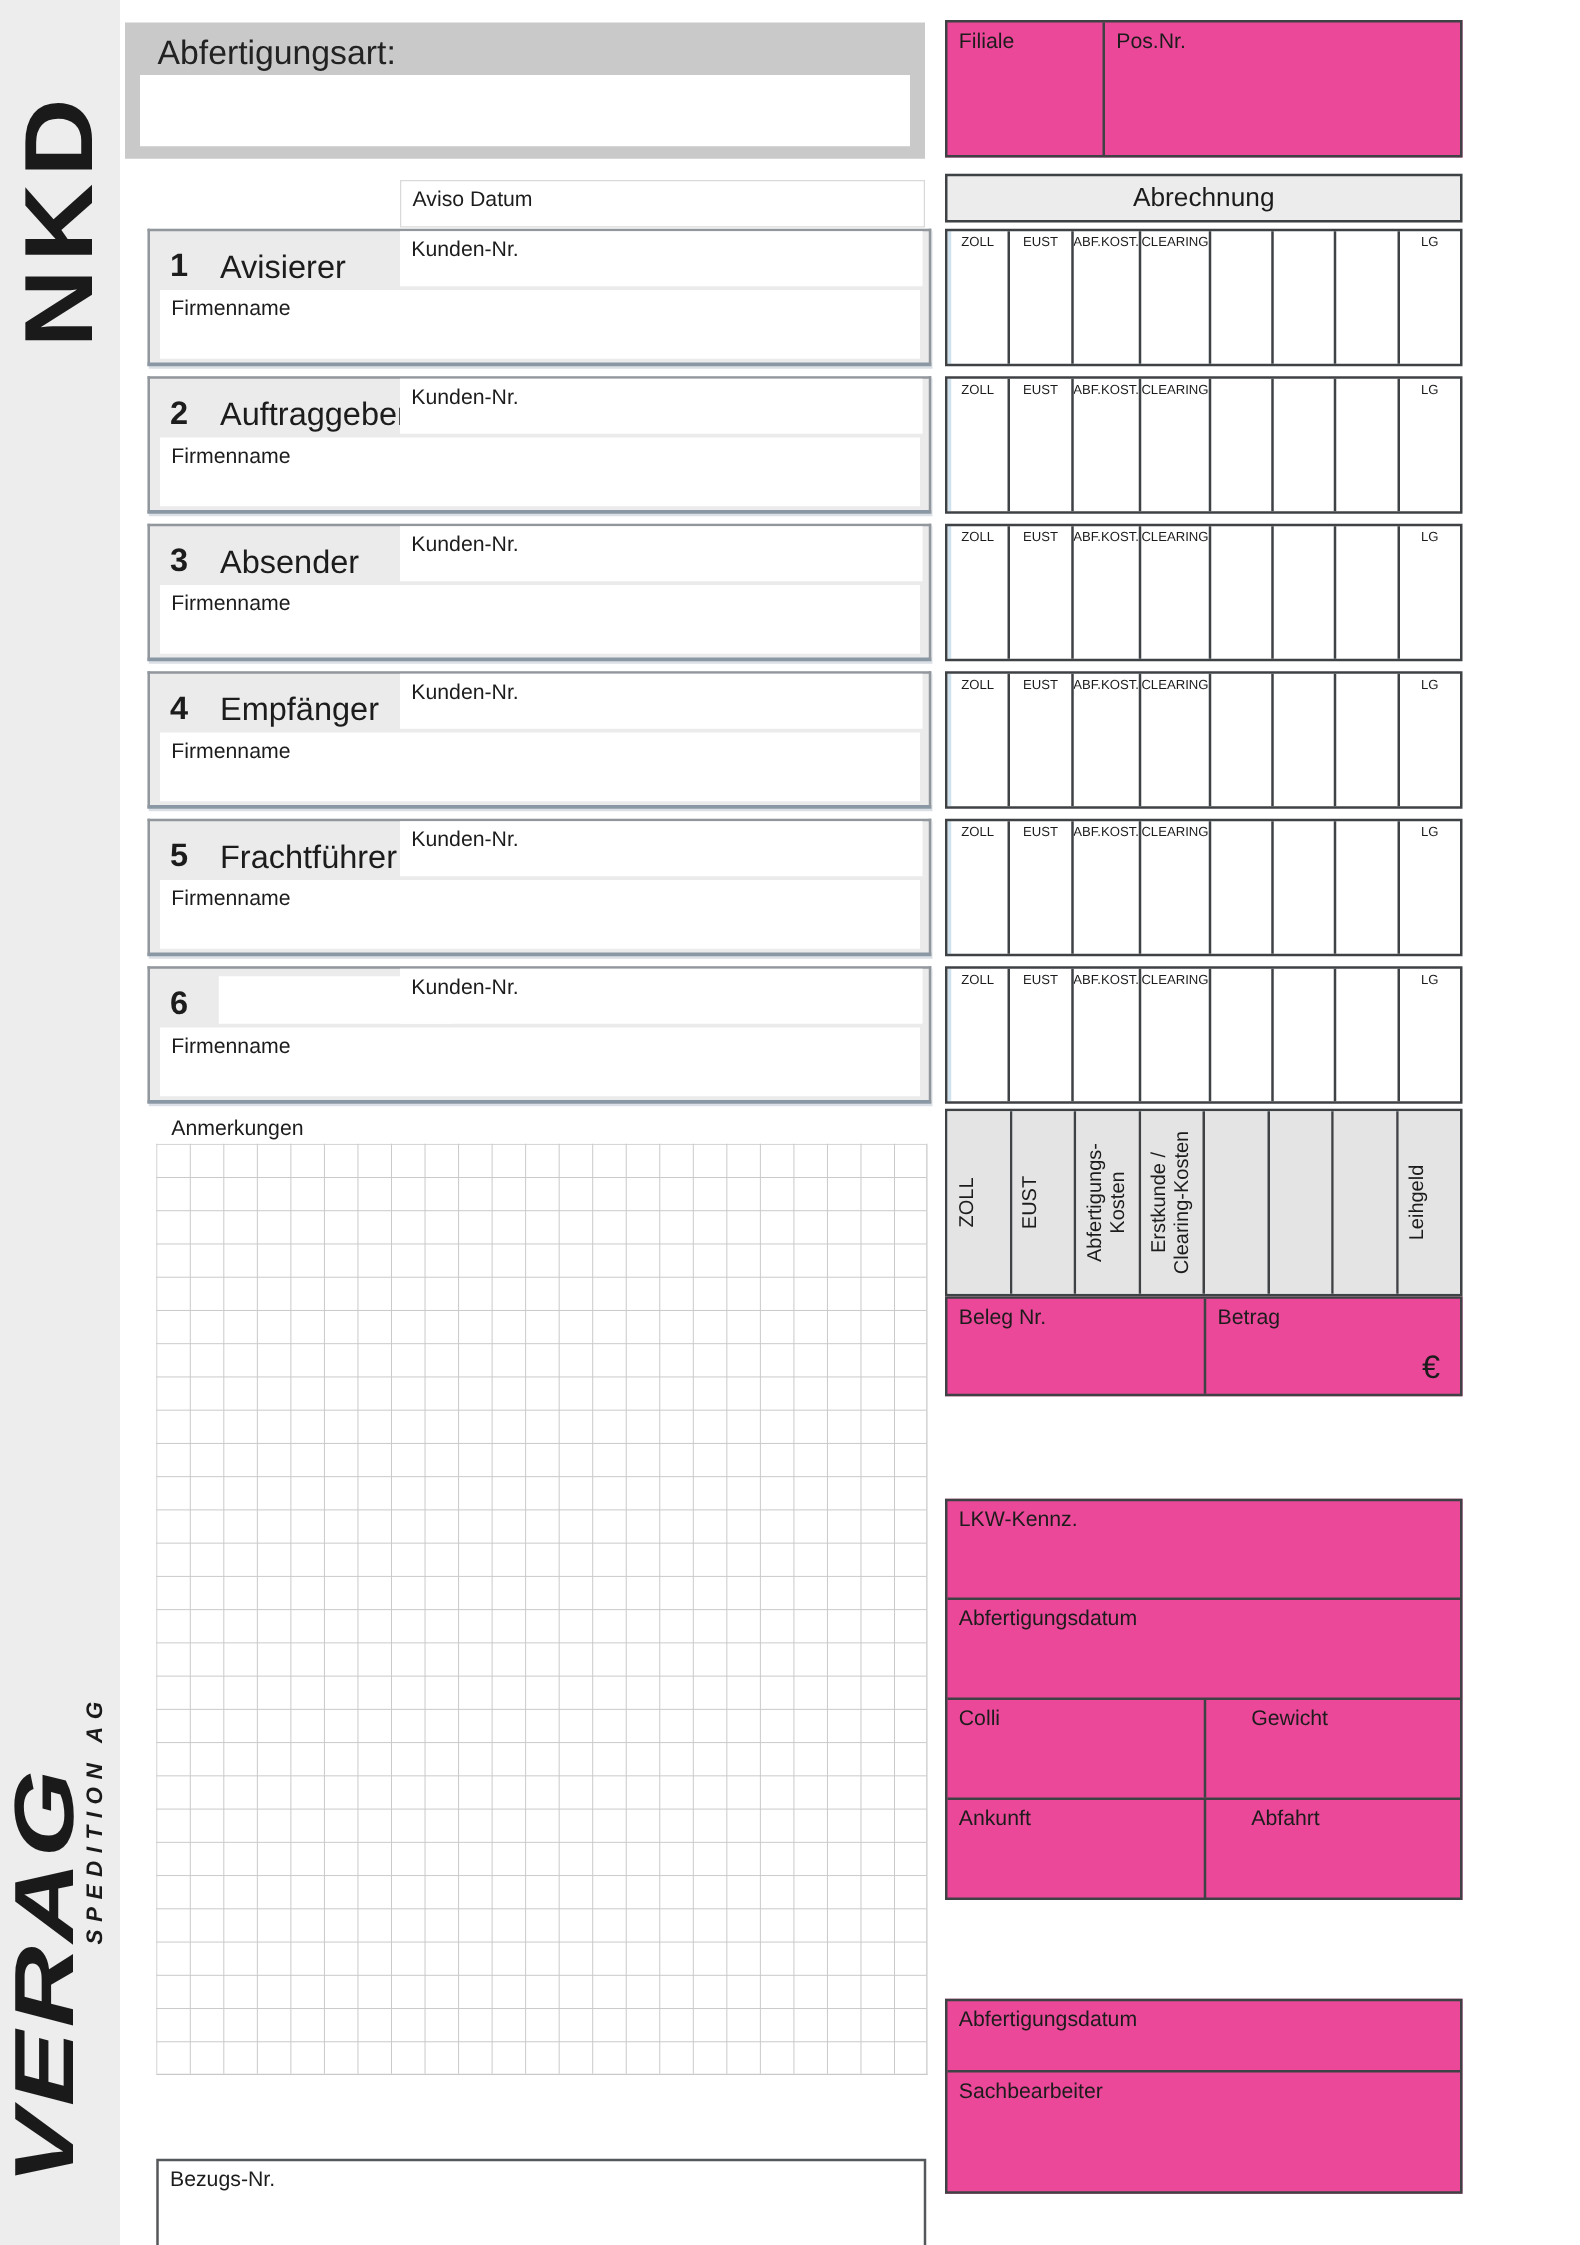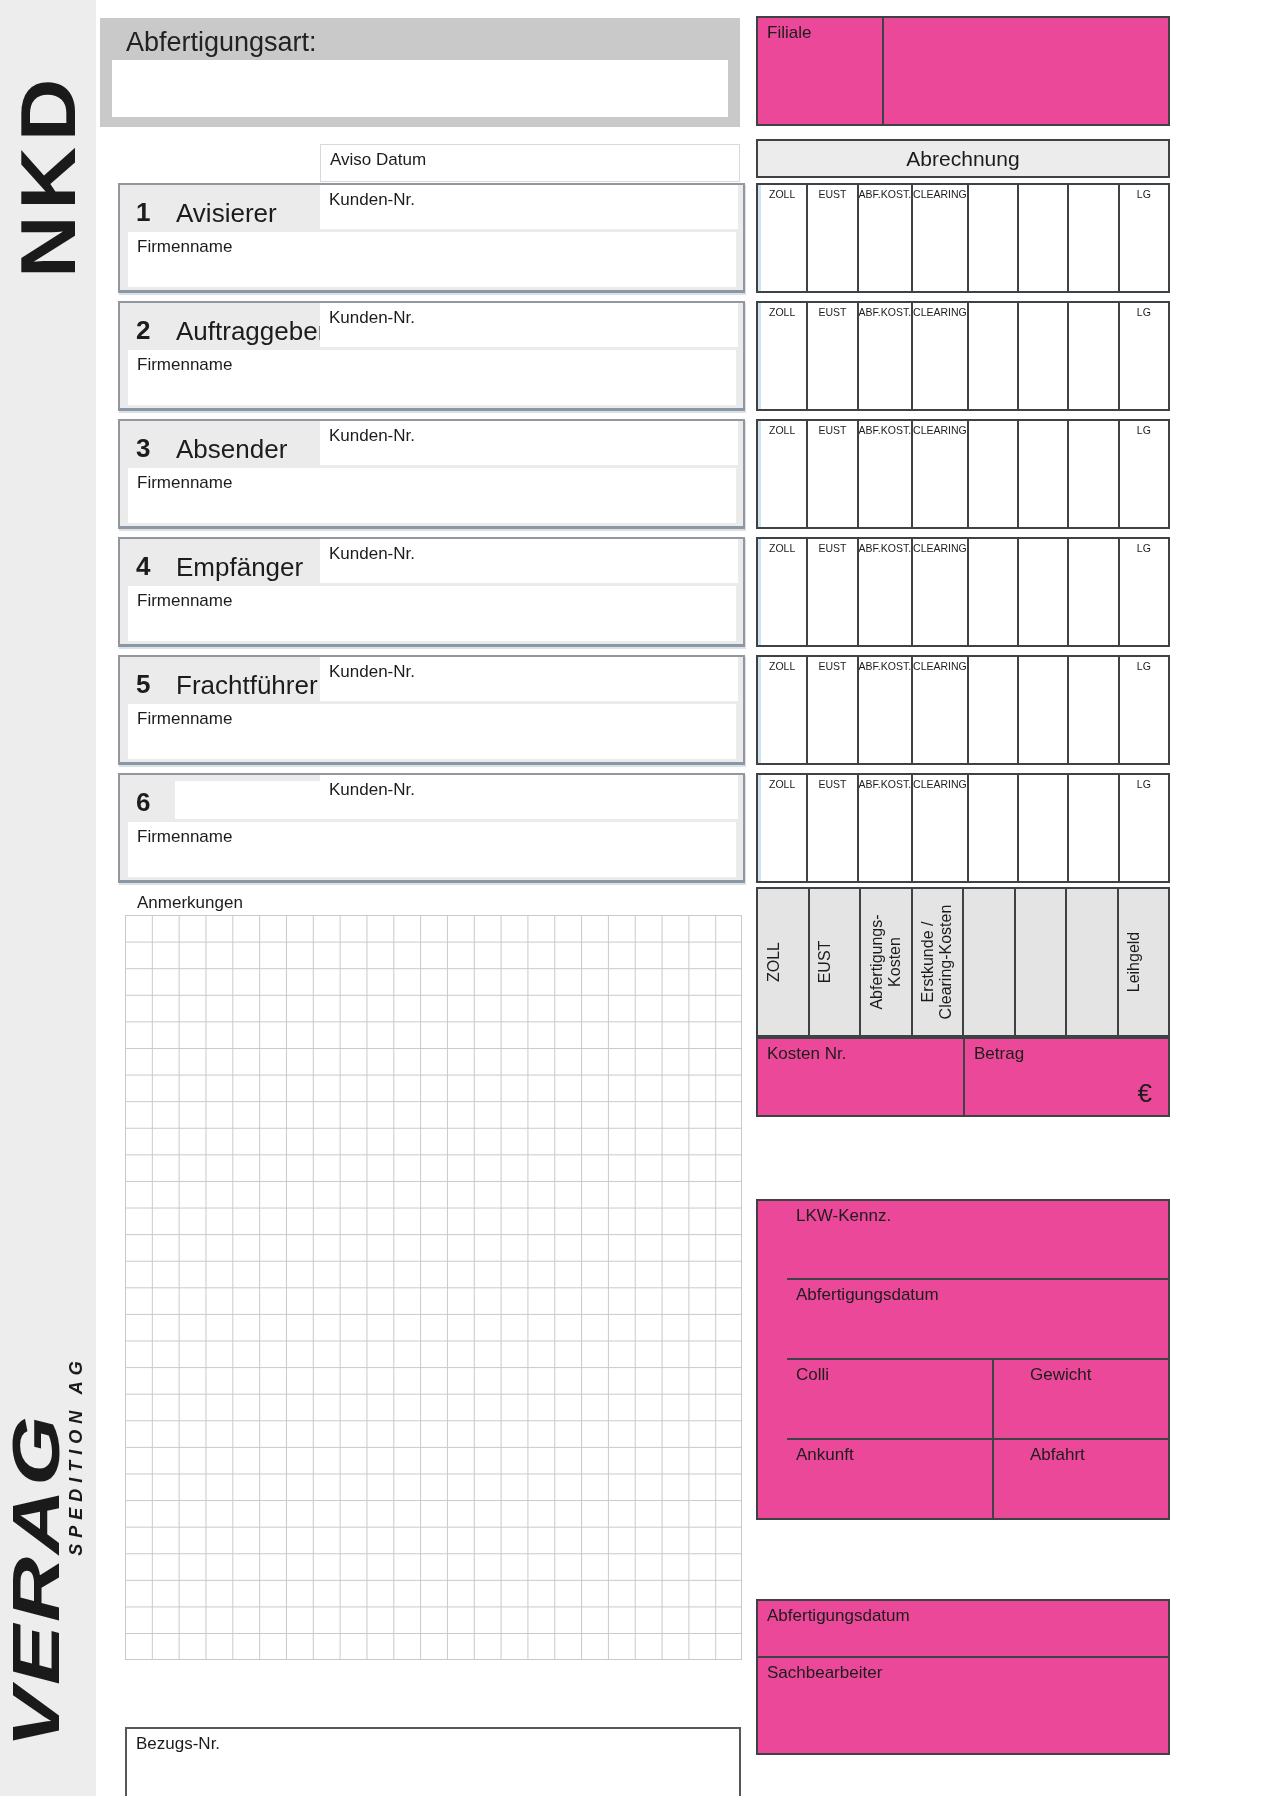--- a/index.html
+++ b/index.html
@@ -58,21 +58,21 @@
   .abr-vcell{flex:1;border-right:2px solid #3f4245;position:relative;background:#e4e4e4;}
   .abr-vcell:last-child{border-right:none;}
   .vtext{position:absolute;top:50%;left:50%;width:146px;margin-left:-73px;margin-top:-18px;height:36px;
         display:block;transform:rotate(-90deg);text-align:center;font-size:16px;line-height:1.12;white-space:pre-line;}
 
   .beleg-box{left:756px;top:1037px;width:414px;height:80px;display:flex;}
   .beleg-cell{width:205px;border-right:2px solid #3f4245;}
   .betrag-cell{flex:1;position:relative;}
   .euro{position:absolute;right:16px;bottom:6px;font-size:26px;}
 
-  .lkw-box{left:756px;top:1199px;width:414px;height:321px;padding-left:29px;}
+  .lkw-box{left:756px;top:1199px;width:414px;height:321px;}
   .lkw-row{border-bottom:2px solid #3f4245;height:77px;}
   .lkw-row.split{display:flex;height:78px;}
   .lkw-row:last-child{border-bottom:none;}
   .half-l{width:205px;border-right:2px solid #3f4245;}
   .half-r{flex:1;margin-left:27px;}
 
   .abf-box{left:756px;top:1599px;width:414px;height:156px;}
   .abf-row1{border-bottom:2px solid #3f4245;height:55px;}
 
   .bezug-box{left:125px;top:1727px;width:616px;height:74px;border:2px solid #55585b;background:#fff;}
@@ -103,31 +103,34 @@
 
   <div class="abs silver">
     <div class="silver-label">Abfertigungsart:</div>
     <div class="silver-input"></div>
   </div>
 
   <div class="abs dbox filiale-box">
     <div class="filiale-cell">
       <span class="field-label">Filiale</span>
     </div>
+    <div class="posnr-cell">
+      <span class="field-label">Pos.Nr.</span>
+    </div>
   </div>
 
   <div class="abs aviso">
     <span class="field-label small-pad">Aviso Datum</span>
   </div>
 
   <div class="abs dbox abr-header">Abrechnung</div>
 
   <div class="abs dbox beleg-box">
     <div class="beleg-cell">
-      <span class="field-label">Kosten Nr.</span>
+      <span class="field-label">Beleg Nr.</span>
     </div>
     <div class="betrag-cell">
       <span class="field-label">Betrag</span>
       <span class="euro">€</span>
     </div>
   </div>
 
   <div class="abs anm-label">Anmerkungen</div>
   <div class="abs anm-grid"></div>
 

